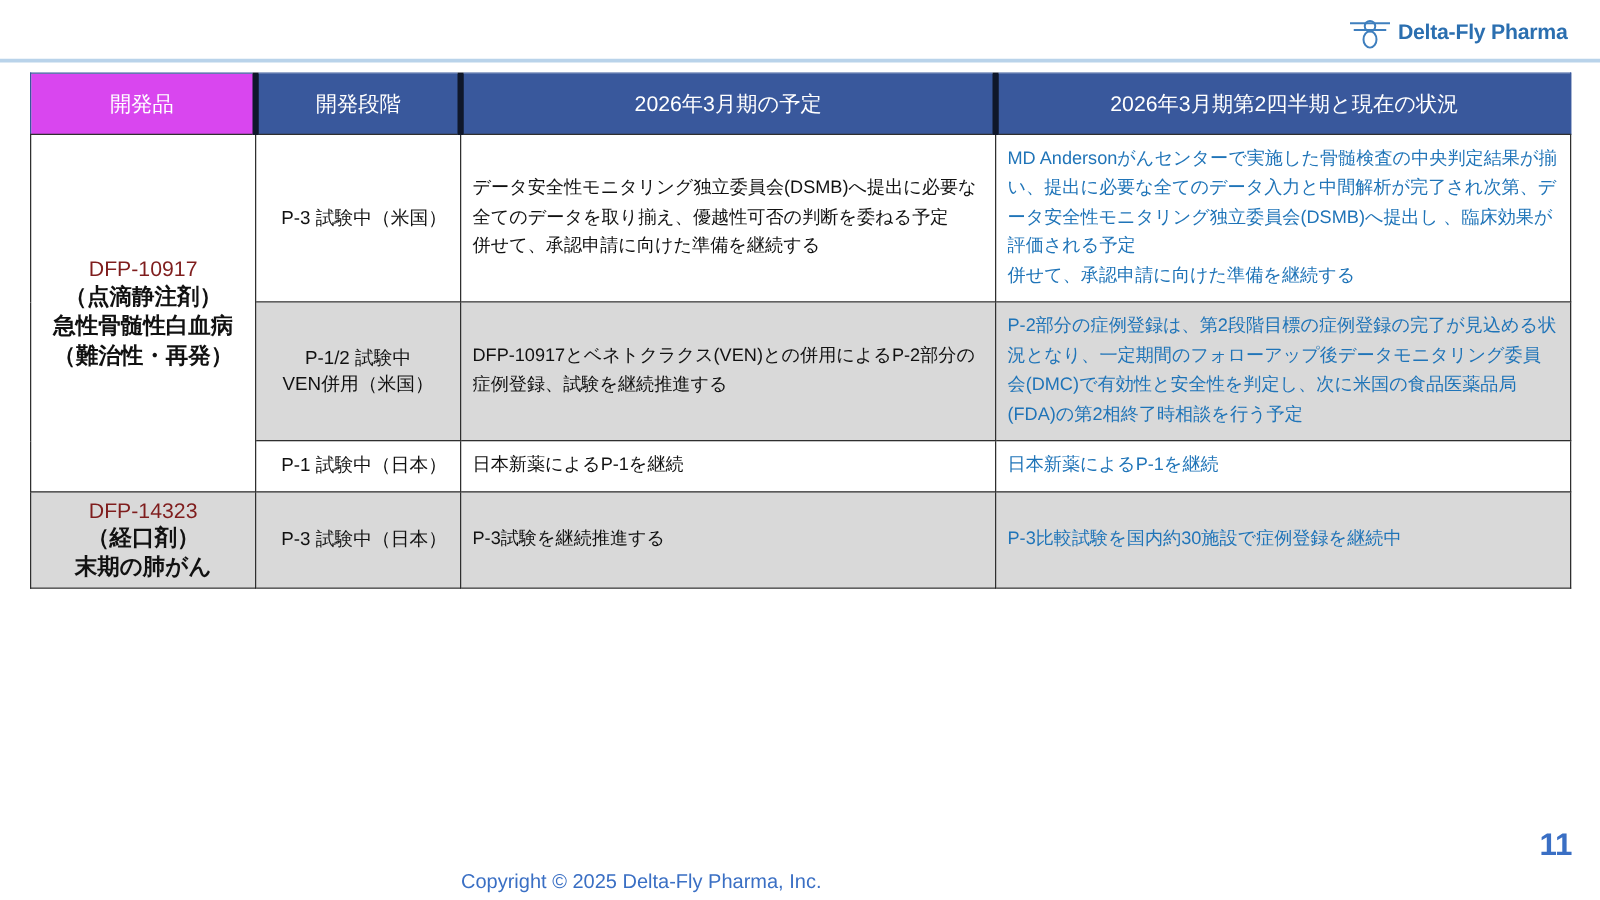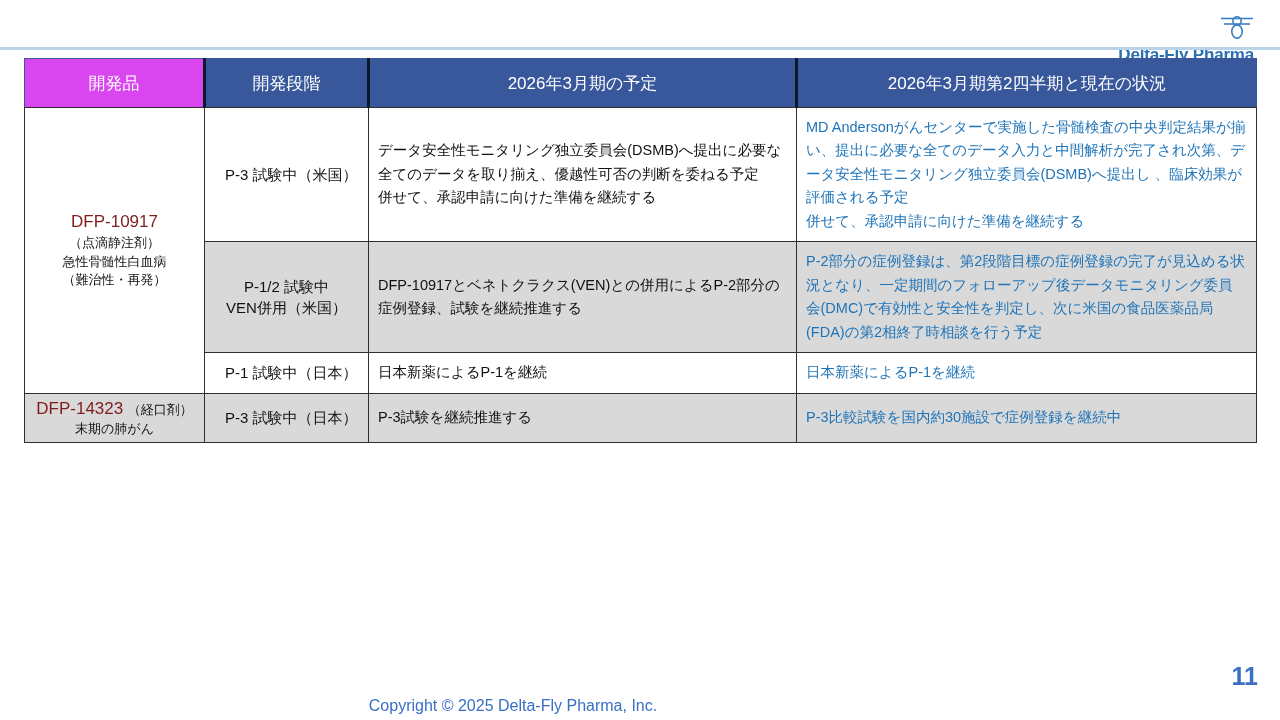--- a/index.html
+++ b/index.html
@@ -40,23 +40,22 @@
     height: 3px;
     background: #b9d3ea;
   }
 
   
   .logo {
     position: absolute;
     right: 26px;
     top: 12px;
     display: flex;
-    align-items: flex-end;
+    align-items: center;
     gap: 5px;
-    flex-direction: column;
   }
   .logo-mark {
     width: 34px;
     height: 28px;
     display: block;
   }
   .logo-text {
     font-size: 17px;
     font-weight: bold;
     color: #2b6fb0;
@@ -83,21 +82,21 @@
     background: #39589c;
     color: #ffffff;
     font-size: 17px;
     font-weight: normal;
     height: 48px;
     text-align: center;
     border-color: #39589c;
     border-bottom: 1px solid #2f2f2f;
   }
   .pipeline-table thead th + th {
-    border-left: 3px solid #0f172a;
+    border-left: 5px solid #0f172a;
   }
 
   .col-product   { width: 180px; }
   .col-stage     { width: 164px; }
   .col-plan      { width: 428px; }
   .col-status    { width: 460px; }
 
   
   td.cell-product {
     text-align: center;
@@ -135,24 +134,25 @@
     background: #d9d9d9;
   }
 
   .product-code {
     font-size: 17px;
     color: #7f1d1d;
     line-height: 1.25;
     white-space: nowrap;
   }
   .product-sub {
-    font-size: 13px;
+    font-size: 18px;
     color: #111111;
     line-height: 1.3;
     white-space: nowrap;
+    font-weight: bold;
   }
 
   .stage-line { display: block; white-space: nowrap; }
 
   .txt-line { display: block; }
 
   
   .page-number {
     position: absolute;
     right: 22px;

